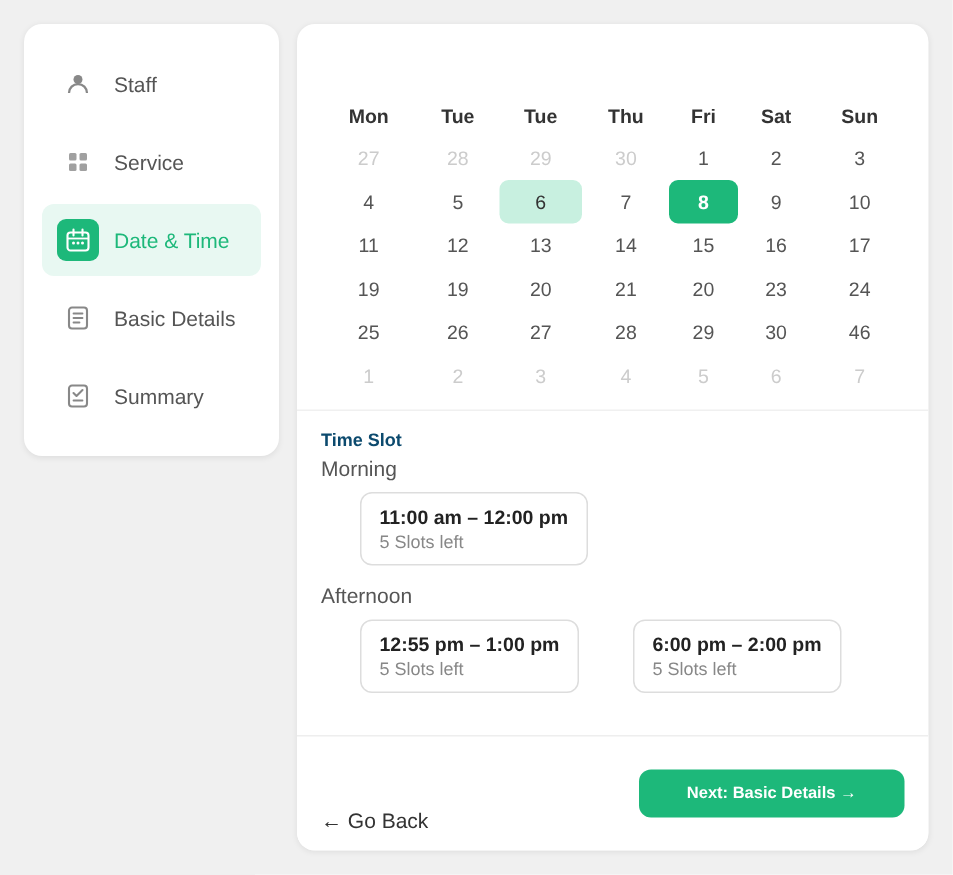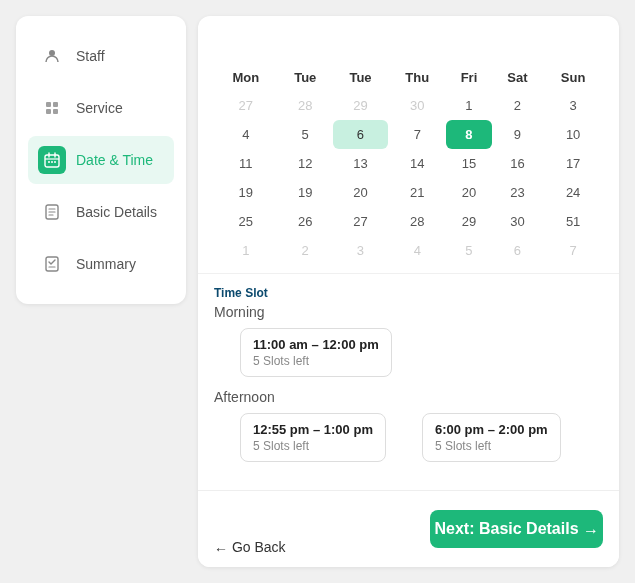--- a/index.html
+++ b/index.html
@@ -192,22 +192,22 @@
       align-items: center;
       gap: 6px;
       font-weight: 500;
       margin-top: 36px;
     }
     .btn-next {
       background: #1db87a;
       color: #fff;
       border: none;
       border-radius: 8px;
-      padding: 10px 4px;
-      font-size: 16px;
+      padding: 10px 32px;
+      font-size: 11px;
       font-weight: 600;
       cursor: pointer;
       display: flex;
       align-items: center;
       gap: 6px;
     }
     
     .scrollable-content::-webkit-scrollbar,
     .timeslot-section::-webkit-scrollbar {
       width: 6px;
@@ -332,21 +332,21 @@
                   <td>23</td>
                   <td>24</td>
                 </tr>
                 <tr>
                   <td>25</td>
                   <td>26</td>
                   <td>27</td>
                   <td>28</td>
                   <td>29</td>
                   <td>30</td>
-                  <td>51</td>
+                  <td>46</td>
                 </tr>
                 <tr>
                   <td class="muted">1</td>
                   <td class="muted">2</td>
                   <td class="muted">3</td>
                   <td class="muted">4</td>
                   <td class="muted">5</td>
                   <td class="muted">6</td>
                   <td class="muted">7</td>
                 </tr>

